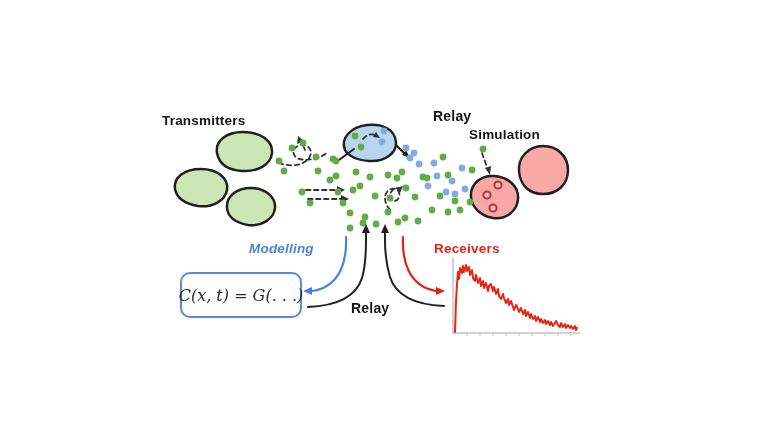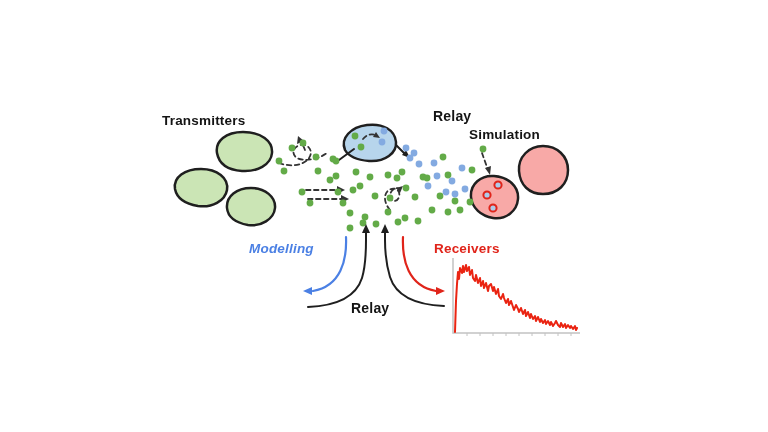--- a/index.html
+++ b/index.html
@@ -167,14 +167,17 @@
     </g>
   </svg>
 
   <div class="lbl" style="left:162px;top:113px;">Transmitters</div>
   <div class="lbl big" style="left:388px;top:108px;padding-left:45px;">Relay</div>
   <div class="lbl" style="left:469px;top:127px;">Simulation</div>
   <div class="lbl blue" style="left:249px;top:241px;">Modelling</div>
   <div class="lbl red" style="left:434px;top:241px;">Receivers</div>
   <div class="lbl big" style="left:351px;top:300px;">Relay</div>
 
+  <div class="formula-box">
+    <span>C(x, t) = G(. . .)</span>
+  </div>
 
 </div>
 
 </body></html>

